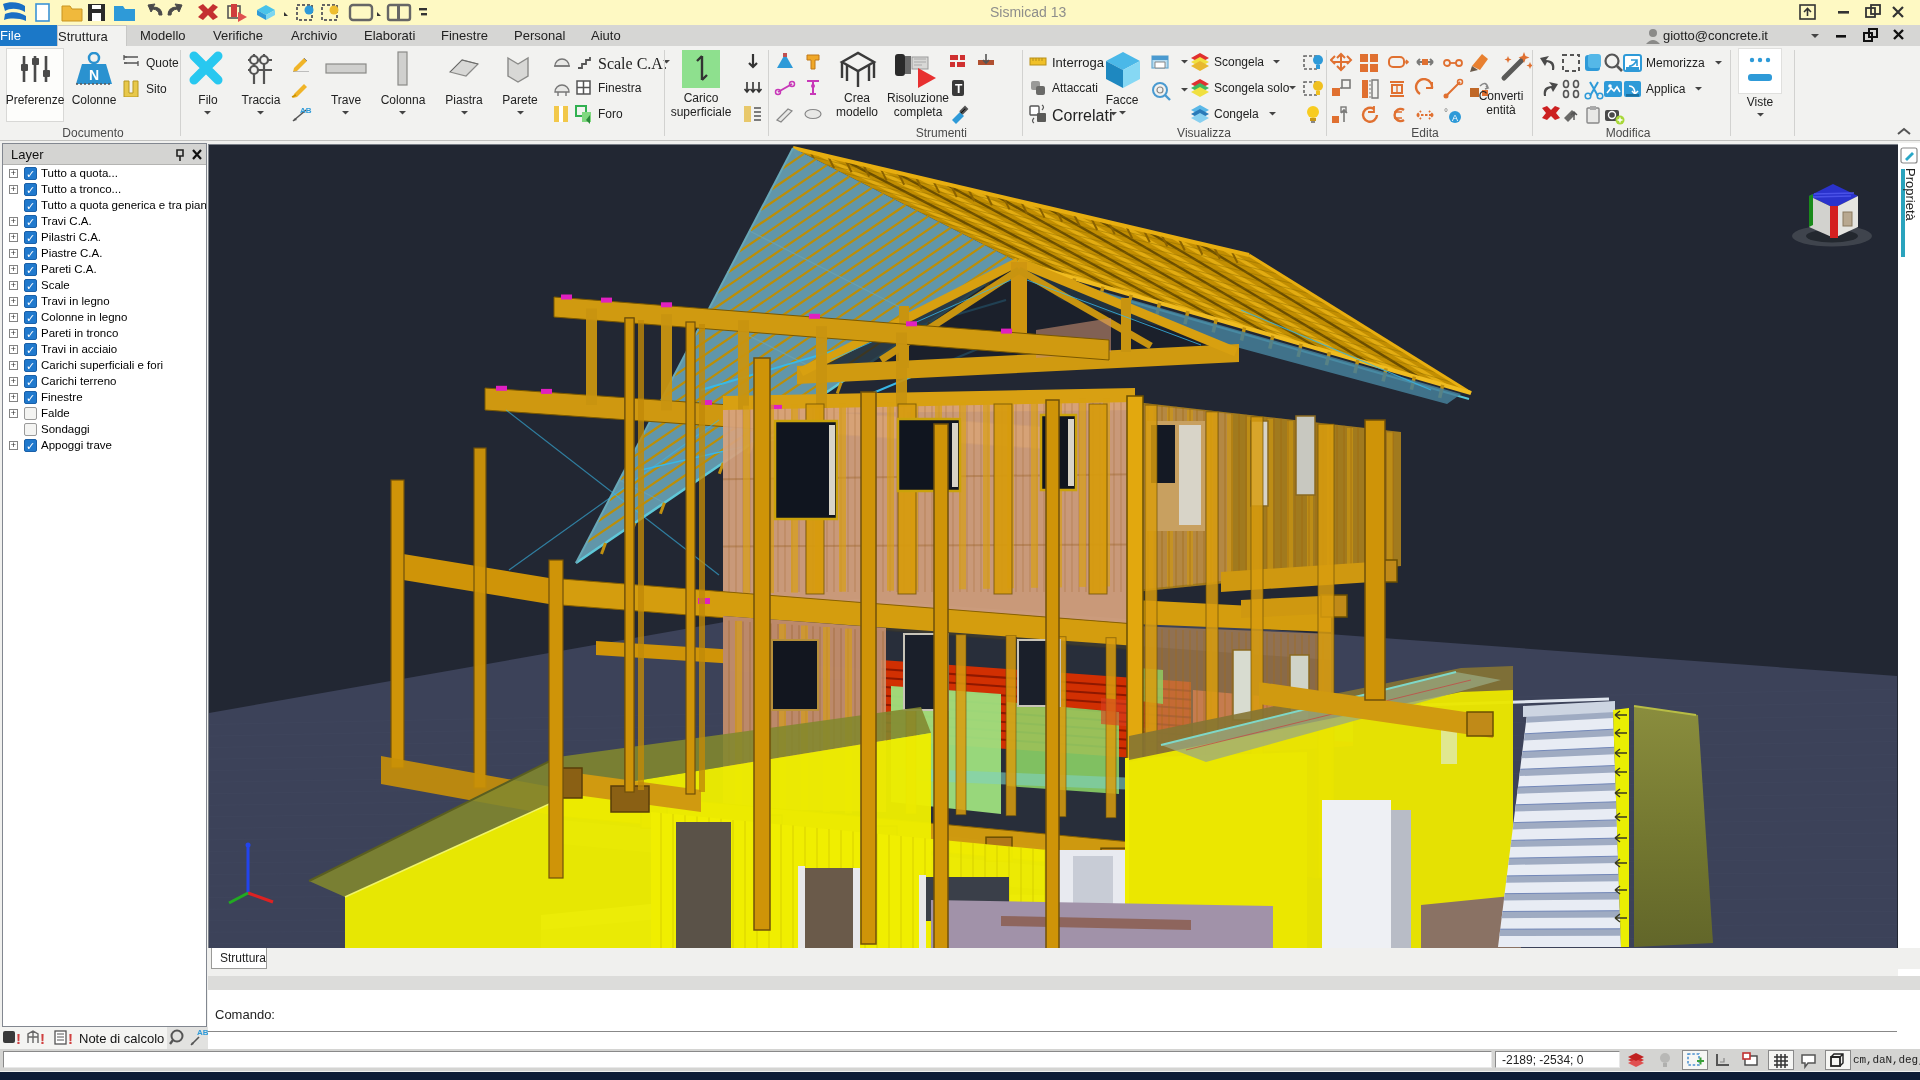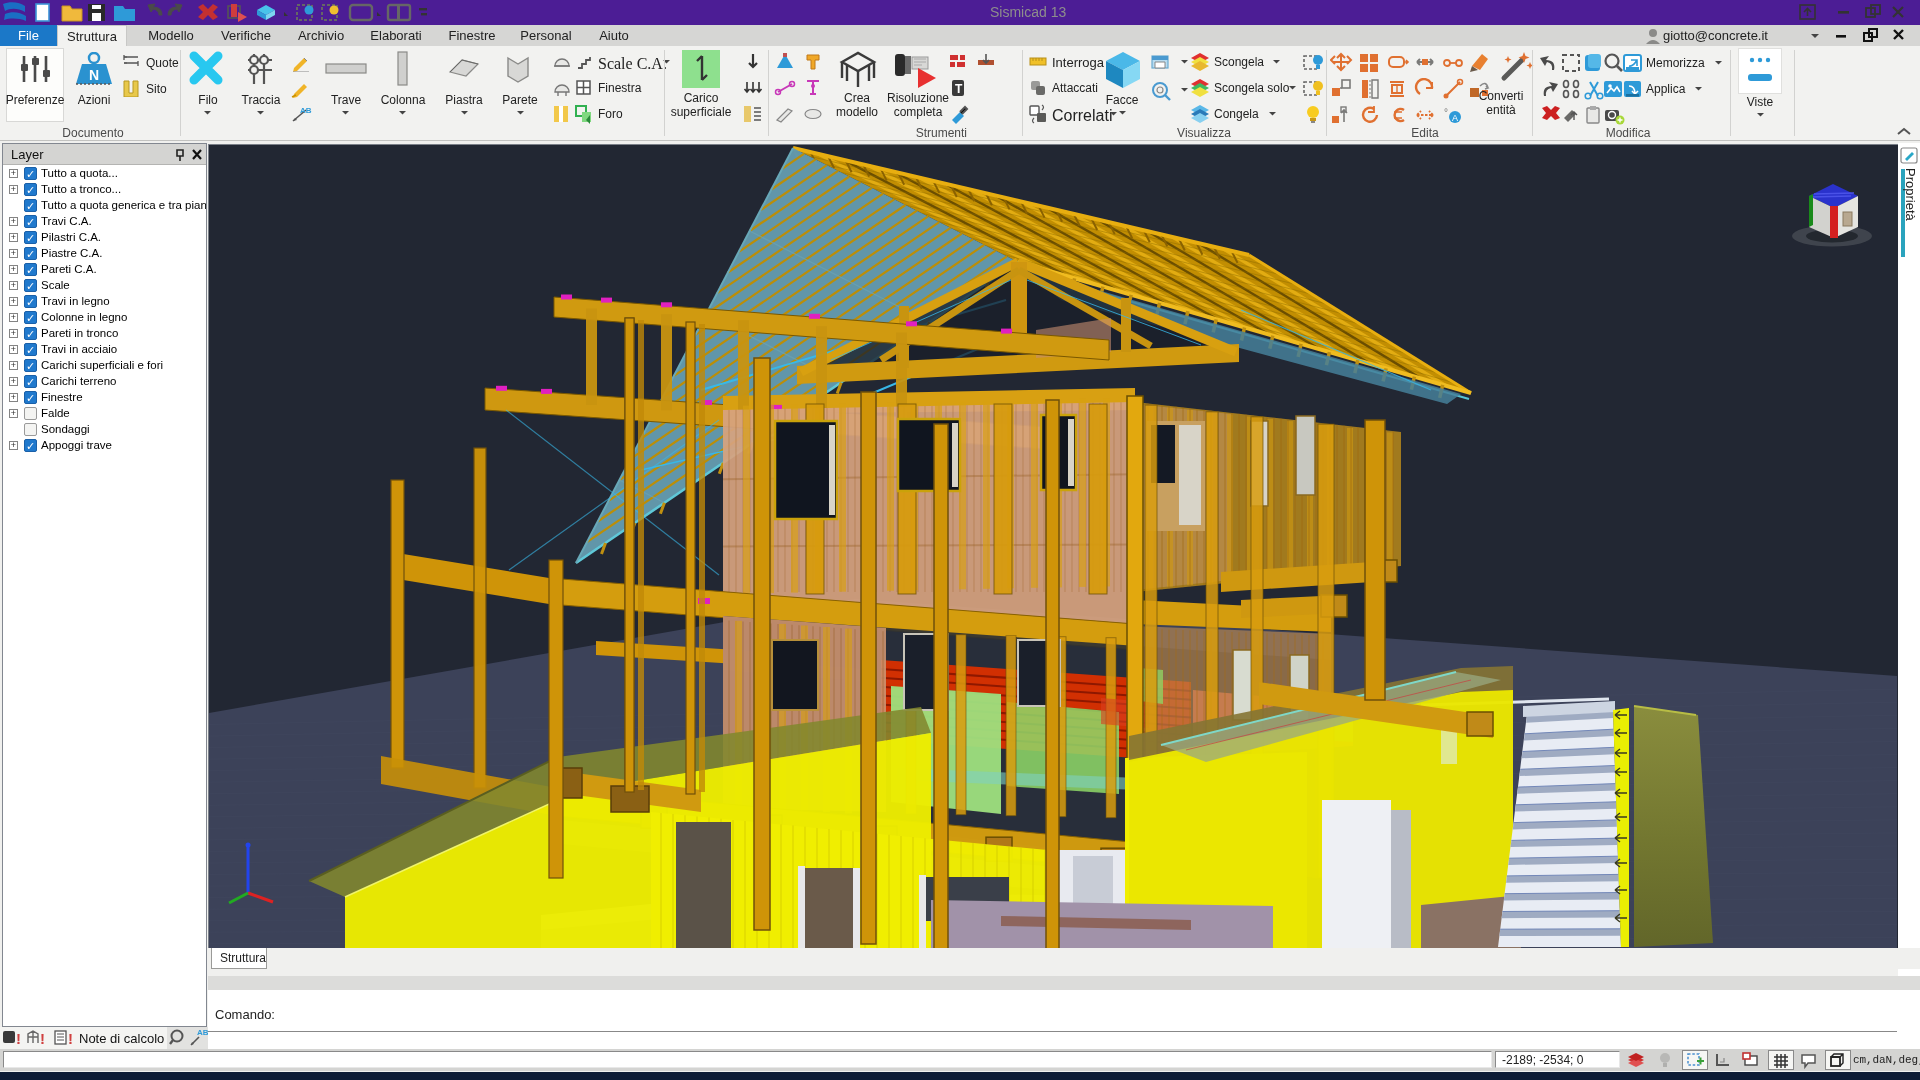--- a/index.html
+++ b/index.html
@@ -1,22 +1,22 @@
 <!DOCTYPE html>
 <html><head>
 <meta charset="utf-8">
 <style>
 html,body{margin:0;padding:0;width:1920px;height:1080px;overflow:hidden;
  font-family:"Liberation Sans",sans-serif;background:#f0f0ee;}
 *{box-sizing:border-box;}
 .abs{position:absolute;}
-#titlebar{position:absolute;left:0;top:0;width:1920px;height:25px;background:#4c1d95;}
+#titlebar{position:absolute;left:0;top:0;width:1920px;height:25px;background:#fef9c3;}
 #tabrow{position:absolute;left:0;top:25px;width:1920px;height:21px;background:#d6d6d4;}
 #ribbon{position:absolute;left:0;top:46px;width:1920px;height:95px;background:#f2f2f0;border-bottom:1px solid #c2c2c0;}
-.tab{position:absolute;top:0;height:21px;font-size:13px;color:#222;text-align:center;line-height:21px;}
+.tab{position:absolute;top:0;height:21px;font-size:13px;color:#222;text-align:left;line-height:21px;}
 .gl{position:absolute;top:80px;font-size:12px;color:#4a4a4a;text-align:center;width:90px;}
 .sep{position:absolute;top:4px;height:86px;width:1px;background:#d2d2d0;}
 #leftpanel{position:absolute;left:2px;top:143px;width:205px;height:884px;background:#fff;border:1px solid #828790;}
 #lph{position:absolute;left:0;top:0;width:203px;height:21px;background:#d4d4d2;border-bottom:1px solid #b4b4b2;font-size:13px;color:#111;line-height:21px;padding-left:8px;}
 .trow{position:absolute;left:0;width:203px;height:16px;font-size:11.5px;color:#000;white-space:nowrap;overflow:hidden;}
 .plus{position:absolute;left:6px;top:3px;width:9px;height:9px;border:1px solid #848484;background:#fff;font-size:9px;line-height:7px;text-align:center;color:#333;}
 .chk{position:absolute;left:21px;top:1px;width:13px;height:13px;background:#2079cd;border:1px solid #1a60a8;border-radius:2px;color:#fff;font-size:11px;line-height:13px;text-align:center;}
 .chk.off{background:#f4f4f2;border:1px solid #9a9a9a;}
 .tlabel{position:absolute;left:38px;top:1px;}
 #viewport{position:absolute;left:208px;top:144px;width:1690px;height:804px;background:#20252f;border:1px solid #7a7f88;}
@@ -113,21 +113,21 @@
         <rect x="25" y="18" width="7" height="7" rx="1"></rect>
       </g>
     </svg>
 <div class="abs" style="left:4px;top:48px;width:62px;text-align:center;font-size:12px;color:#222;line-height:13px;">Preferenze</div>
 <svg class="abs" style="left:72px;top:6px" width="44" height="34">
       <circle cx="22" cy="6" r="5" fill="none" stroke="#2a92d0" stroke-width="2.5"></circle>
       <path d="M10 12 h24 l6 20 h-36 z" fill="#2a92d0"></path>
       <text x="17" y="28" font-size="14" font-weight="bold" fill="#fff">N</text>
       <path d="M4 32 h36" stroke="#555" stroke-width="1.5" stroke-dasharray="2 2"></path>
     </svg>
-<div class="abs" style="left:66px;top:48px;width:56px;text-align:center;font-size:12px;color:#222;line-height:13px;">Azioni</div>
+<div class="abs" style="left:66px;top:48px;width:56px;text-align:center;font-size:12px;color:#222;line-height:13px;">Colonne</div>
 <svg class="abs" style="left:122px;top:8px" width="20" height="16">
       <path d="M2 3 h14 M2 9 h14" stroke="#555" stroke-width="1.3"></path>
       <path d="M2 1 v5 M16 7 v5" stroke="#555" stroke-width="1.3"></path>
       <path d="M5 3 l-3 0 M5 9 l-3 0" stroke="#555" stroke-width="1"></path>
     </svg>
 <div class="abs" style="left:146px;top:10px;font-size:12px;color:#222;white-space:nowrap;">Quote</div>
 <svg class="abs" style="left:122px;top:33px" width="20" height="18">
       <path d="M2 2 h5 v12 h4 v-12 h5 v16 h-14 z" fill="#e8c84a" stroke="#b89820" stroke-width="1"></path>
     </svg>
 <div class="abs" style="left:146px;top:36px;font-size:12px;color:#222;white-space:nowrap;">Sito</div>

